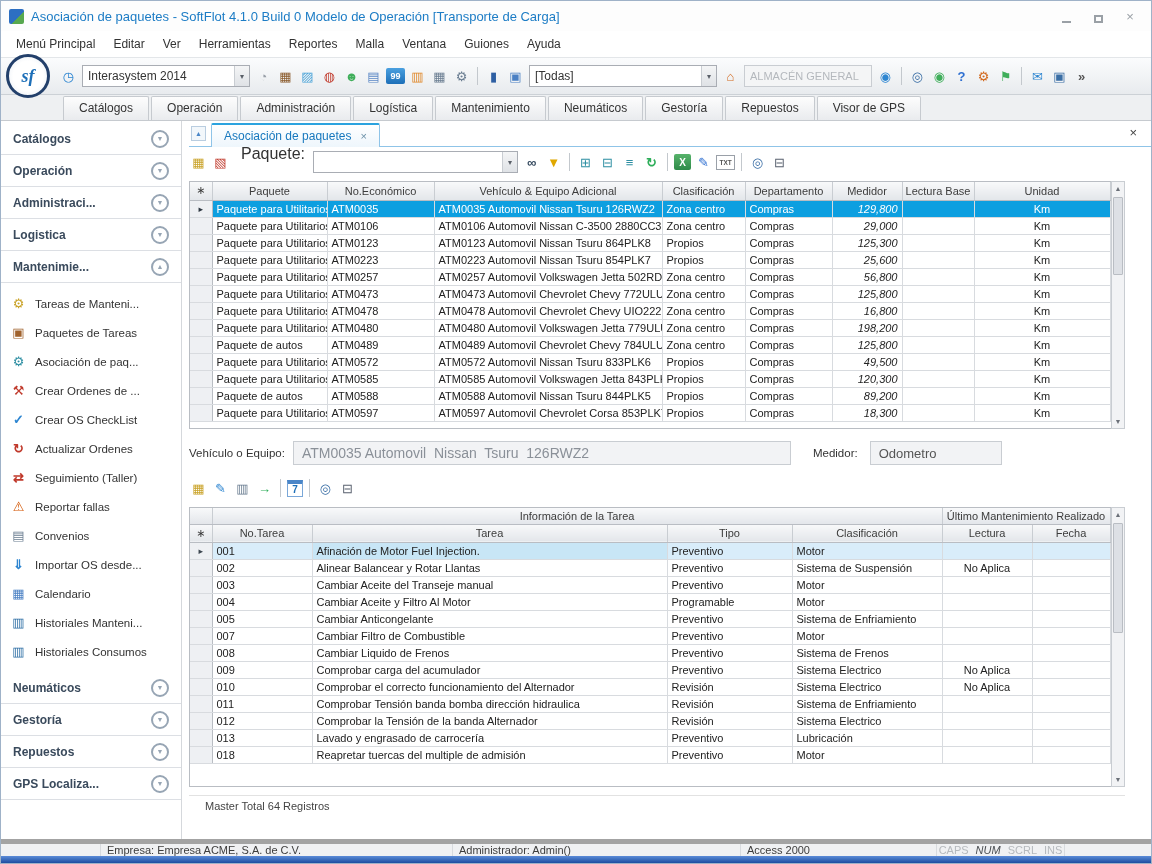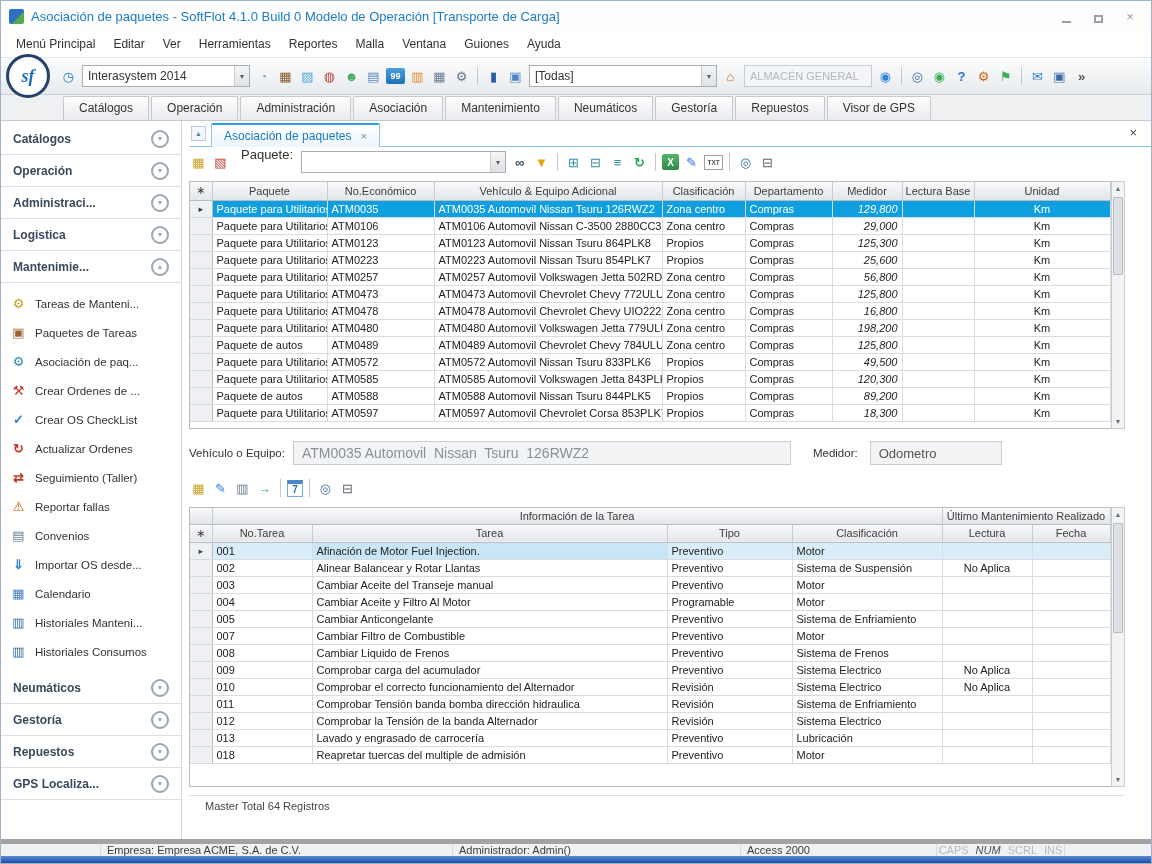--- a/index.html
+++ b/index.html
@@ -51,21 +51,21 @@
   .side-icon { width:17px; height:17px; display:flex; align-items:center; justify-content:center; font-size:13px; flex:none; }
 
   .main { flex:1; min-width:0; display:flex; flex-direction:column; padding-left:7px; }
   .doctabs { height:26px; display:flex; align-items:flex-end; border-bottom:1px solid #8fc4e8; position:relative; padding-left:2px; flex:none; }
   .tab-scroll { width:15px; height:15px; font-size:7px; color:#4a86c8; border:1px solid #b9cde0; background:#f2f7fb; display:flex; align-items:center; justify-content:center; margin:0 5px 5px 0; }
   .doctab { display:flex; align-items:center; gap:9px; padding:4px 12px; font-size:12px; color:#1878be; background:linear-gradient(#ffffff,#eef6fc); border:1px solid #8fc4e8; border-bottom:none; border-top:2px solid #2ba3df; border-radius:2px 2px 0 0; margin-bottom:-1px; }
   .doctab-close { color:#6b90a8; font-size:11px; }
   .doc-close { position:absolute; right:14px; top:4px; color:#444; font-size:13px; }
 
   .gtoolbar { height:30px; display:flex; align-items:center; gap:4px; flex:none; }
-  .glabel { font-size:13px; color:#333; margin:0 4px 16px 7px; }
+  .glabel { font-size:16px; color:#333; margin:0 4px 16px 7px; }
 
   
   .grid-wrap { display:flex; width:936px; flex:none; overflow:hidden; margin-top:4px; }
   .grid-clip { overflow:hidden; border:1px solid #b9bdc3; border-right:none; width:922px; }
   .grid { border-collapse:collapse; table-layout:fixed; width:920px; font-size:11px; color:#222; }
   .grid th { background:linear-gradient(#f8f9fa,#e3e6ea); border-right:1px solid #c9cdd2; border-bottom:1px solid #b9bdc3; font-weight:normal; font-size:11px; color:#3c3c3c; height:18px; text-align:center; padding:0 3px; white-space:nowrap; overflow:hidden; }
   .grid tr.band th { height:16px; }
   .grid td { border-right:1px solid #d8dbdf; border-bottom:1px solid #d8dbdf; height:17px; padding:0 4px; white-space:nowrap; overflow:hidden; }
   .grid td.ind { background:#eef0f3; border-right:1px solid #b9bdc3; text-align:center; color:#3c4650; font-size:9px; padding:0; }
   .grid tr.selrow td { background:#0d9fe0; color:#fff; }
@@ -180,21 +180,21 @@
         <span class="icon-tile" style="color: rgb(46, 134, 209);">✉</span>
         <span class="icon-tile" style="color: rgb(58, 110, 165);">▣</span>
         <span class="icon-tile" style="color: rgb(85, 85, 85); font-weight: bold;">»</span>
       </span>
   </div>
 
   <div class="modtabs" id="modtabs">
       <span class="modtab">Catálogos</span>
       <span class="modtab">Operación</span>
       <span class="modtab">Administración</span>
-      <span class="modtab">Asociación</span>
+      <span class="modtab">Logística</span>
       <span class="modtab">Mantenimiento</span>
       <span class="modtab">Neumáticos</span>
       <span class="modtab">Gestoría</span>
       <span class="modtab">Repuestos</span>
       <span class="modtab">Visor de GPS</span>
     </div>
 
   <div class="bodyrow">
     <div class="sidebar" id="sidebar">
         <div class="side-section">

